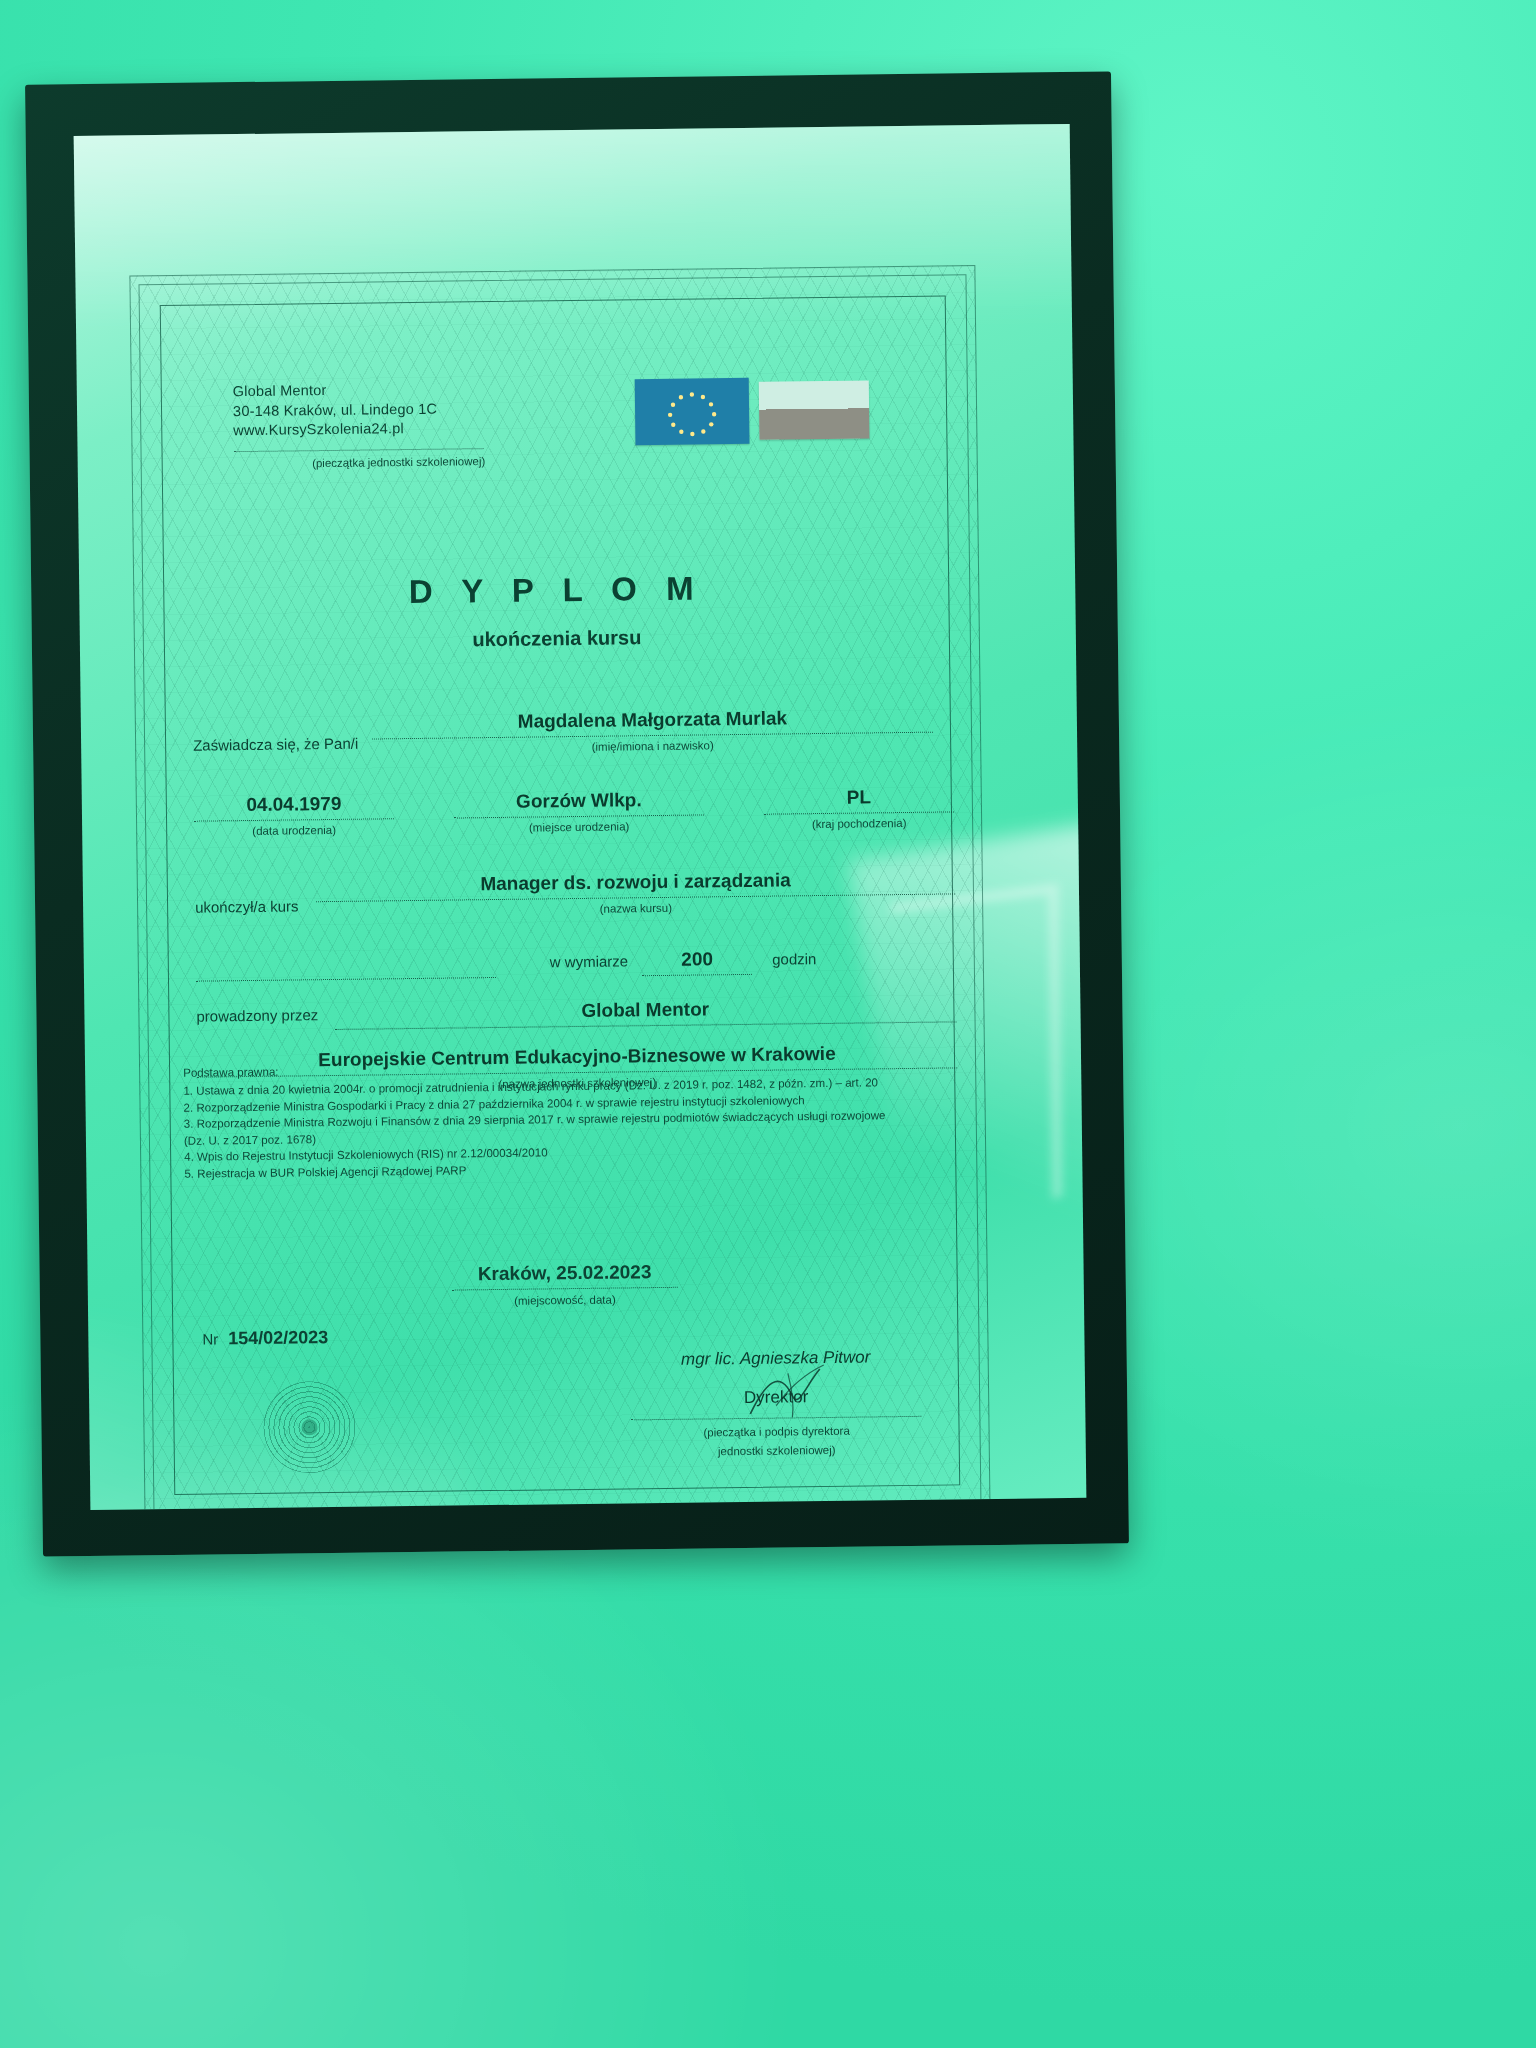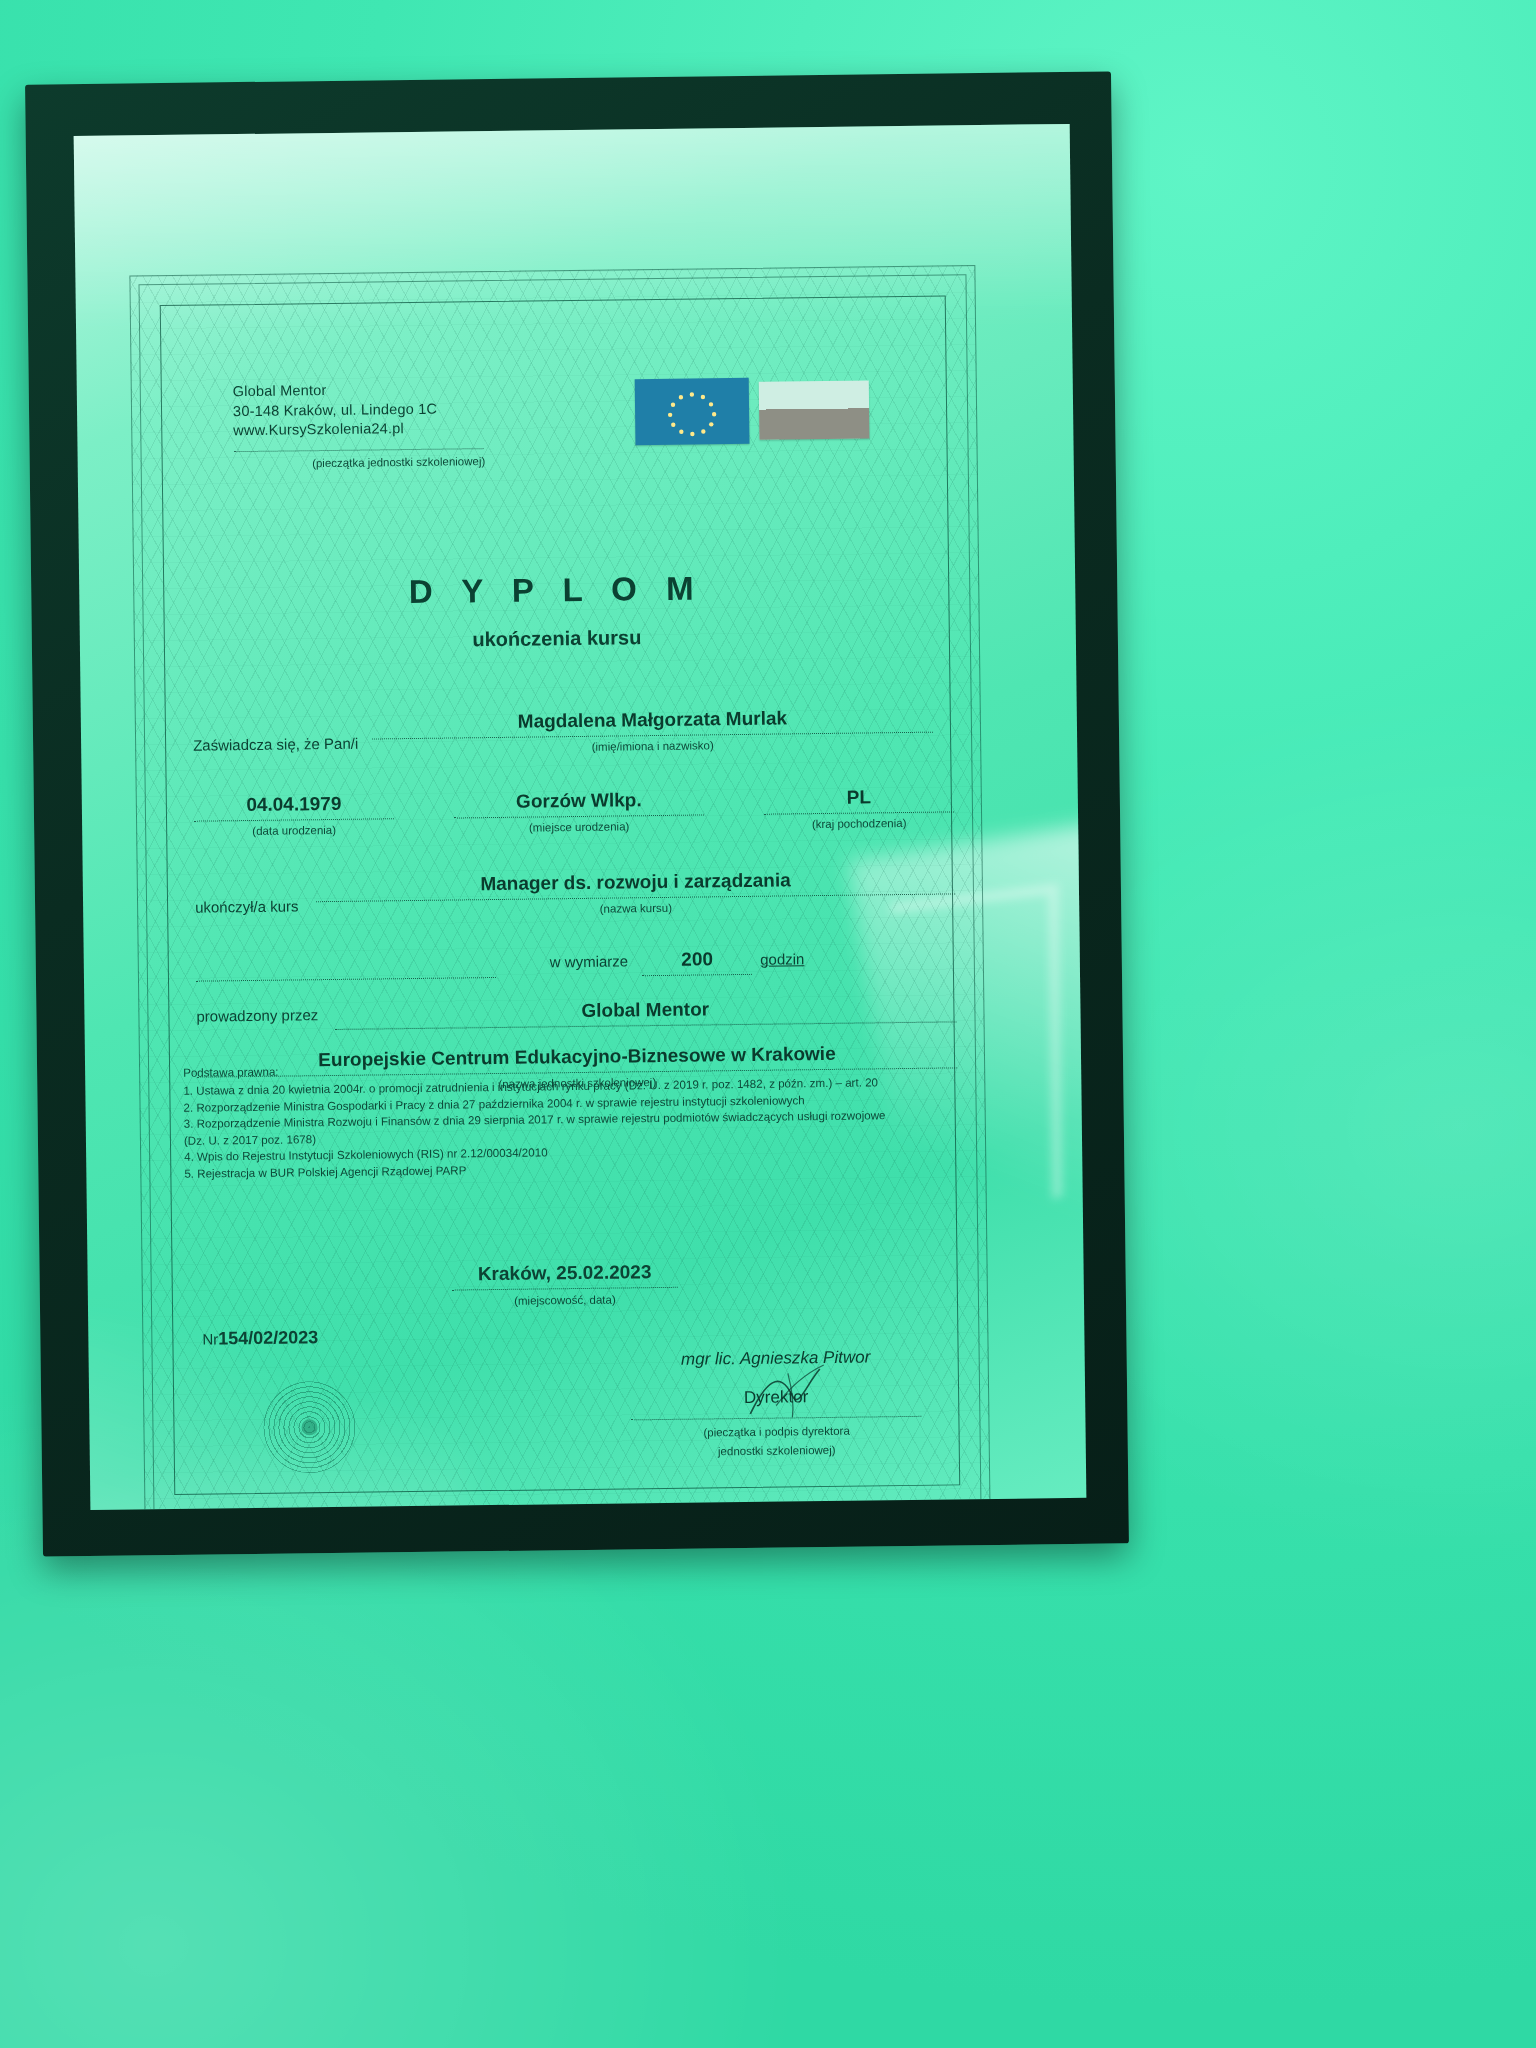--- a/index.html
+++ b/index.html
@@ -170,21 +170,21 @@
 
   
   #legal { position:absolute; left:14px; top:760px; width: 720px; font-size:11.6px; line-height:1.42; color:#0d4a39; }
   #legal .head { margin-bottom:2px; }
 
   #place { position:absolute; left:0; right:0; top:960px; text-align:center; }
   #place .val { font-size:19px; font-weight:700; border-bottom:1px dotted rgba(12,67,52,.8); display:inline-block; padding:0 26px 2px 26px;}
   #place .cap { margin-top:4px; }
 
   #nr { position:absolute; left:30px; top:1022px; font-size:18px; font-weight:700; }
-  #nr .lead { font-weight:400; font-size:15px; margin-right:0; }
+  #nr .lead { font-weight:400; font-size:15px; margin-right:10px; }
 
   
   #seal {
     position:absolute; left:90px; top:1078px; width:92px; height:92px; border-radius:50%;
     background:
       repeating-radial-gradient(circle at 50% 50%, rgba(9,95,70,.55) 0 1px, rgba(0,0,0,0) 1px 5px);
     opacity:.75;
   }
   #seal::after{
     content:"";
@@ -287,21 +287,21 @@
           <div class="field" style="flex:1; margin-left:18px;">
             <div class="fill">Manager ds. rozwoju i zarządzania</div>
             <div class="cap">(nazwa kursu)</div>
           </div>
         </div>
 
         <div class="row" style="left:28px; top:648px; width:760px; align-items:flex-end;">
           <div class="fill" style="width:300px; color:transparent;">.</div>
           <div class="lbl" style="padding-bottom:4px; margin-left:54px;">w wymiarze</div>
           <div class="fill" style="width:110px; margin-left:14px;">200</div>
-          <div class="lbl" style="padding-bottom:4px; margin-left:8px;text-decoration:underline;">godzin</div>
+          <div class="lbl" style="padding-bottom:4px; margin-left:20px;">godzin</div>
         </div>
 
         <div class="row" style="left:28px; top:698px; width:760px; align-items:flex-end;">
           <div class="lbl" style="padding-bottom:4px;">prowadzony przez</div>
           <div class="fill" style="flex:1; margin-left:16px;">Global Mentor</div>
         </div>
 
         <div class="row" style="left:28px; top:744px; width:760px;">
           <div class="field" style="flex:1;">
             <div class="fill">Europejskie Centrum Edukacyjno-Biznesowe w Krakowie</div>

